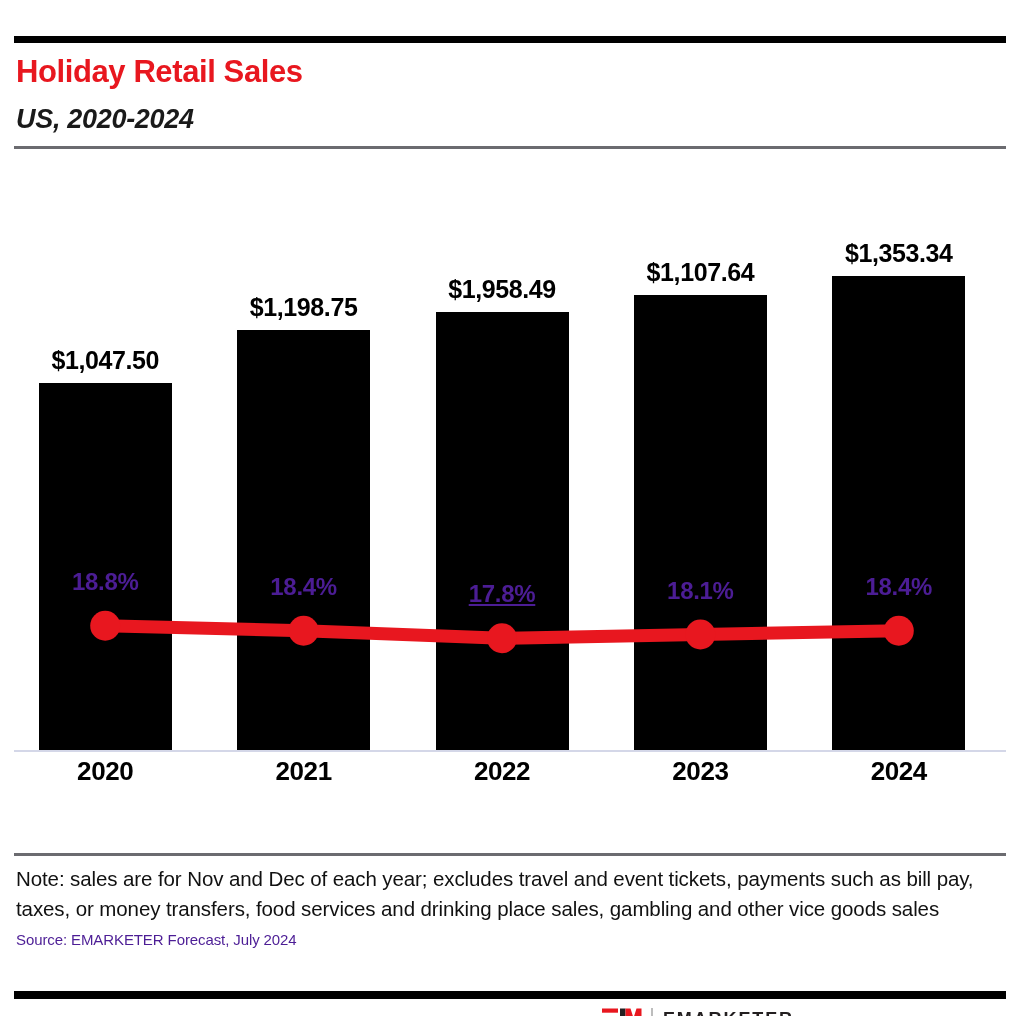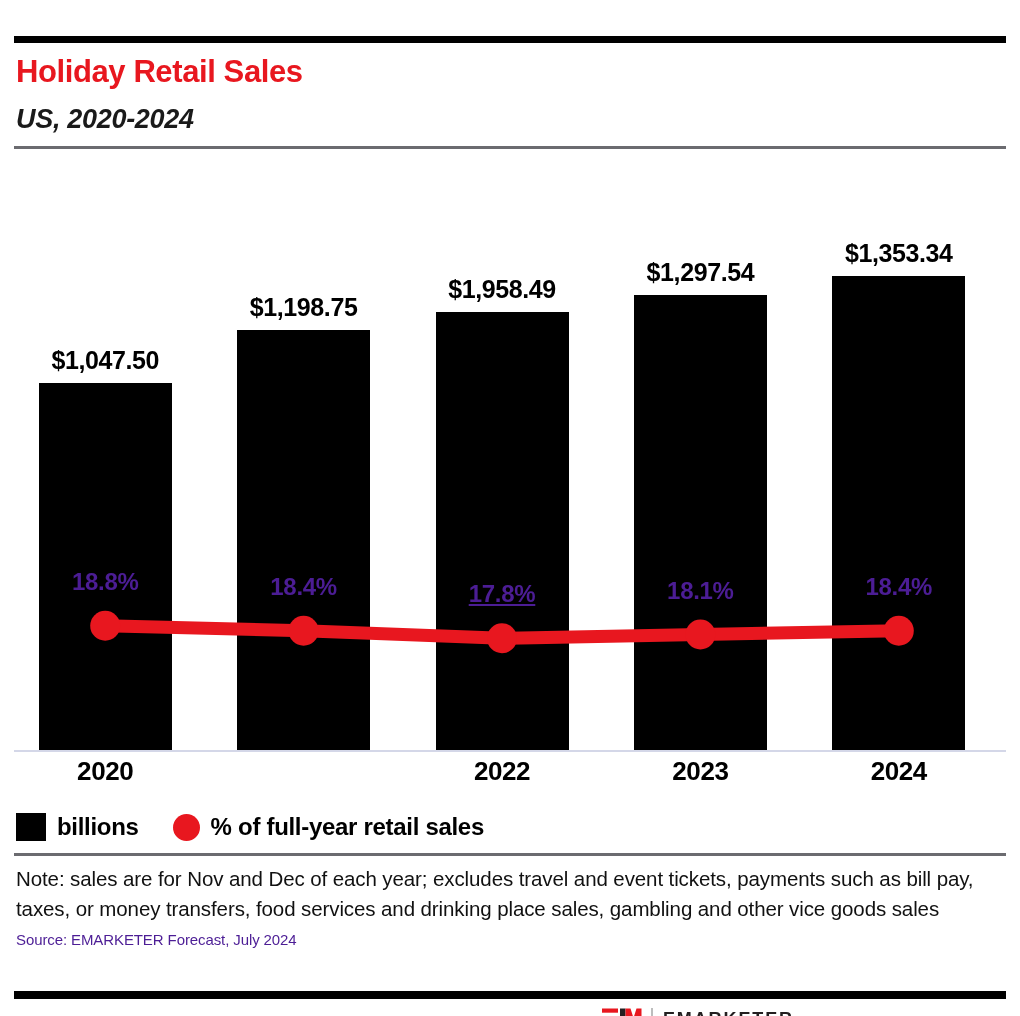--- a/index.html
+++ b/index.html
@@ -259,21 +259,21 @@
         <div class="bar-slot" style="left: 223.1px;">
           <div class="bar" style="height: 419.976px; background: rgb(0, 0, 0);"></div>
           <div class="bar-value" style="bottom: 427.976px;">$1,198.75</div>
         </div>
         <div class="bar-slot" style="left: 421.5px;">
           <div class="bar" style="height: 437.525px; background: rgb(0, 0, 0);"></div>
           <div class="bar-value" style="bottom: 445.525px;">$1,958.49</div>
         </div>
         <div class="bar-slot" style="left: 619.9px;">
           <div class="bar" style="height: 454.586px; background: rgb(0, 0, 0);"></div>
-          <div class="bar-value" style="bottom: 462.586px;">$1,297.54</div>
+          <div class="bar-value" style="bottom: 462.586px;">$1,107.64</div>
         </div>
         <div class="bar-slot" style="left: 818.3px;">
           <div class="bar" style="height: 474.136px; background: rgb(0, 0, 0);"></div>
           <div class="bar-value" style="bottom: 482.136px;">$1,353.34</div>
         </div>
       </div>
     <svg id="line-layer" viewBox="0 0 992 588" preserveAspectRatio="none">
         <polyline points="91.2,461.75 289.6,466.75 488,474.25 686.4000000000001,470.5 884.8000000000001,466.75" fill="none" stroke="#E8171F" stroke-width="13" stroke-linejoin="round" stroke-linecap="butt"></polyline>
         <circle cx="91.2" cy="461.75" r="15" fill="#E8171F"></circle>
         <circle cx="289.6" cy="466.75" r="15" fill="#E8171F"></circle>
@@ -285,35 +285,26 @@
         <div class="pct-label" style="left: -9.3px; top: 403.75px;">18.8%</div>
         <div class="pct-label" style="left: 189.1px; top: 408.75px;">18.4%</div>
         <div class="pct-label" style="left: 387.5px; top: 416.25px; text-decoration: underline;">17.8%</div>
         <div class="pct-label" style="left: 585.9px; top: 412.5px;">18.1%</div>
         <div class="pct-label" style="left: 784.3px; top: 408.75px;">18.4%</div>
       </div>
   </div>
 
   <div class="x-labels" id="x-labels">
       <div class="x-label" style="left: -9.3px;">2020</div>
+      <div class="x-label" style="left: 189.1px;">2021</div>
       <div class="x-label" style="left: 387.5px;">2022</div>
       <div class="x-label" style="left: 585.9px;">2023</div>
       <div class="x-label" style="left: 784.3px;">2024</div>
     </div>
 
-  <div class="legend">
-    <div class="legend-item">
-      <span class="swatch-square"></span>
-      <span class="legend-label">billions</span>
-    </div>
-    <div class="legend-item">
-      <span class="swatch-circle"></span>
-      <span class="legend-label">% of full-year retail sales</span>
-    </div>
-  </div>
 
   <div class="rule-gray-bottom"></div>
 
   <div class="note-block">
     <div class="note-text">Note: sales are for Nov and Dec of each year; excludes travel and event tickets, payments such as bill pay, taxes, or money transfers, food services and drinking place sales, gambling and other vice goods sales</div>
     <div class="source-text">Source: EMARKETER Forecast, July 2024</div>
   </div>
 
   <div class="bottom-rule"></div>
 

